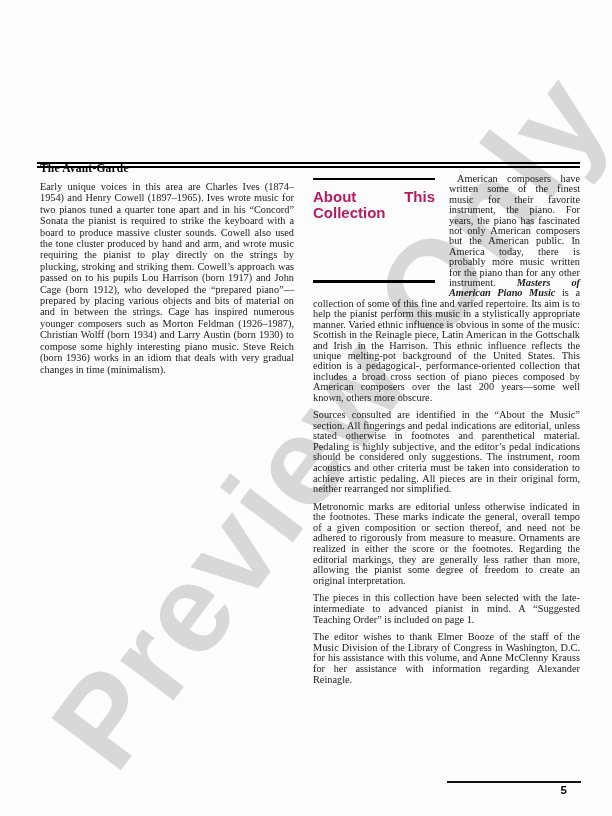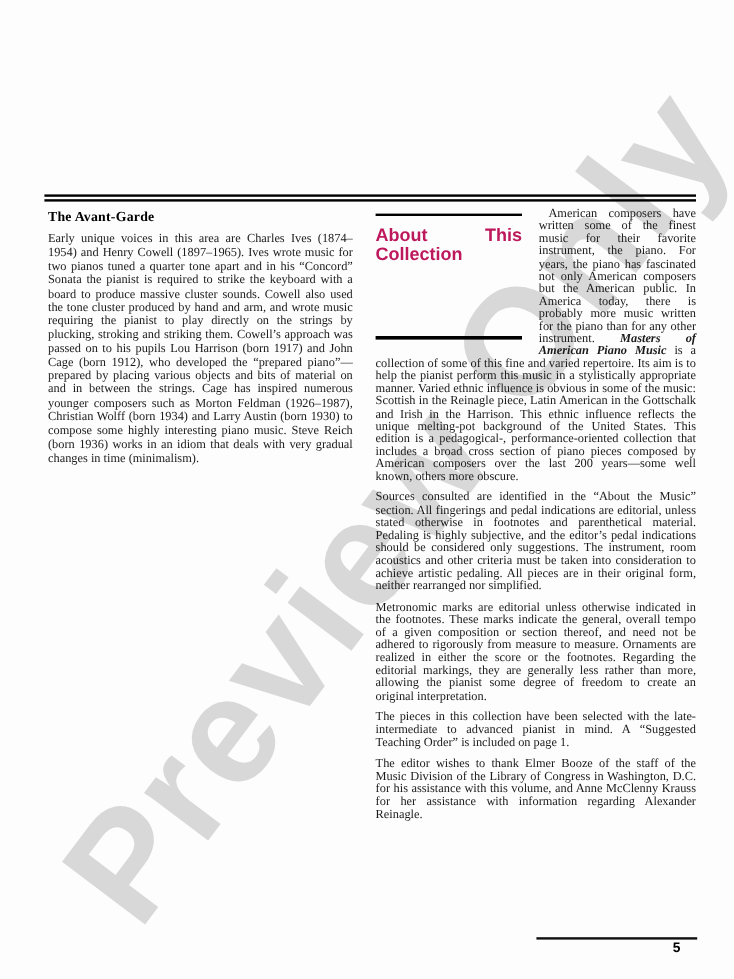--- a/index.html
+++ b/index.html
@@ -29,21 +29,21 @@
   .top-double-rule{
     position:absolute;
     left:37px;top:162px;width:543px;
     height:2px;
     border-top:2.5px solid #000;
     border-bottom:2.5px solid #000;
     z-index:1;
   }
   .left-col{
     position:absolute;
-    left:40px;top:175px;width:254px;
+    left:40px;top:162px;width:254px;
     z-index:1;
   }
   .left-col h3{
     margin:0 0 7px 0;
     font-size:11.5px;
     font-weight:bold;
     color:#000;
     letter-spacing:.2px;
   }
   .left-col p{

